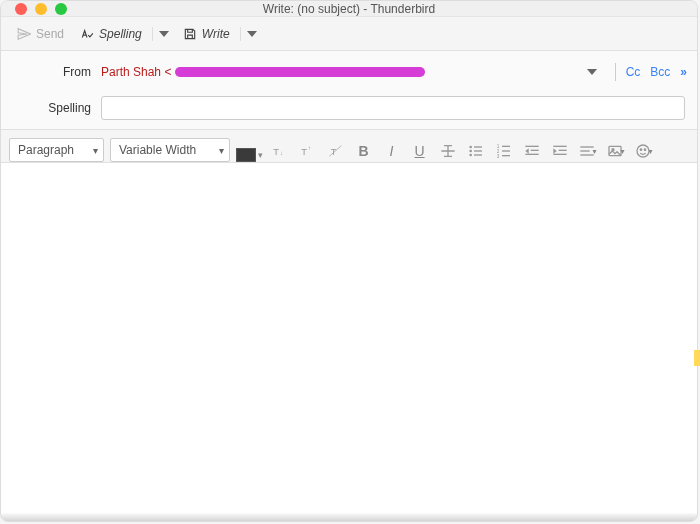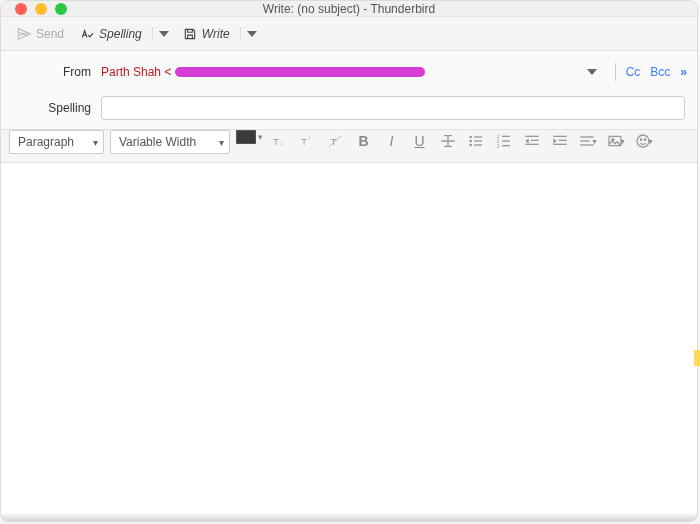--- a/index.html
+++ b/index.html
@@ -127,21 +127,21 @@
     box-shadow: 0 0 0 1px rgba(31,143,184,0.25);
   }
   .subject-row { margin-top: 6px; margin-bottom: 6px; }
 
   .format-toolbar {
     height: 34px;
     background: #f5f5f5;
     border-top: 1px solid #e0e0e0;
     border-bottom: 1px solid #e0e0e0;
     display: flex;
-    align-items: flex-start;
+    align-items: flex-end;
     padding: 0 8px;
     gap: 6px;
     color: #888;
   }
   .sel {
     height: 24px;
     border: 1px solid #ccc;
     background: #fff;
     font-size: 12px;
     padding: 0 22px 0 8px;

